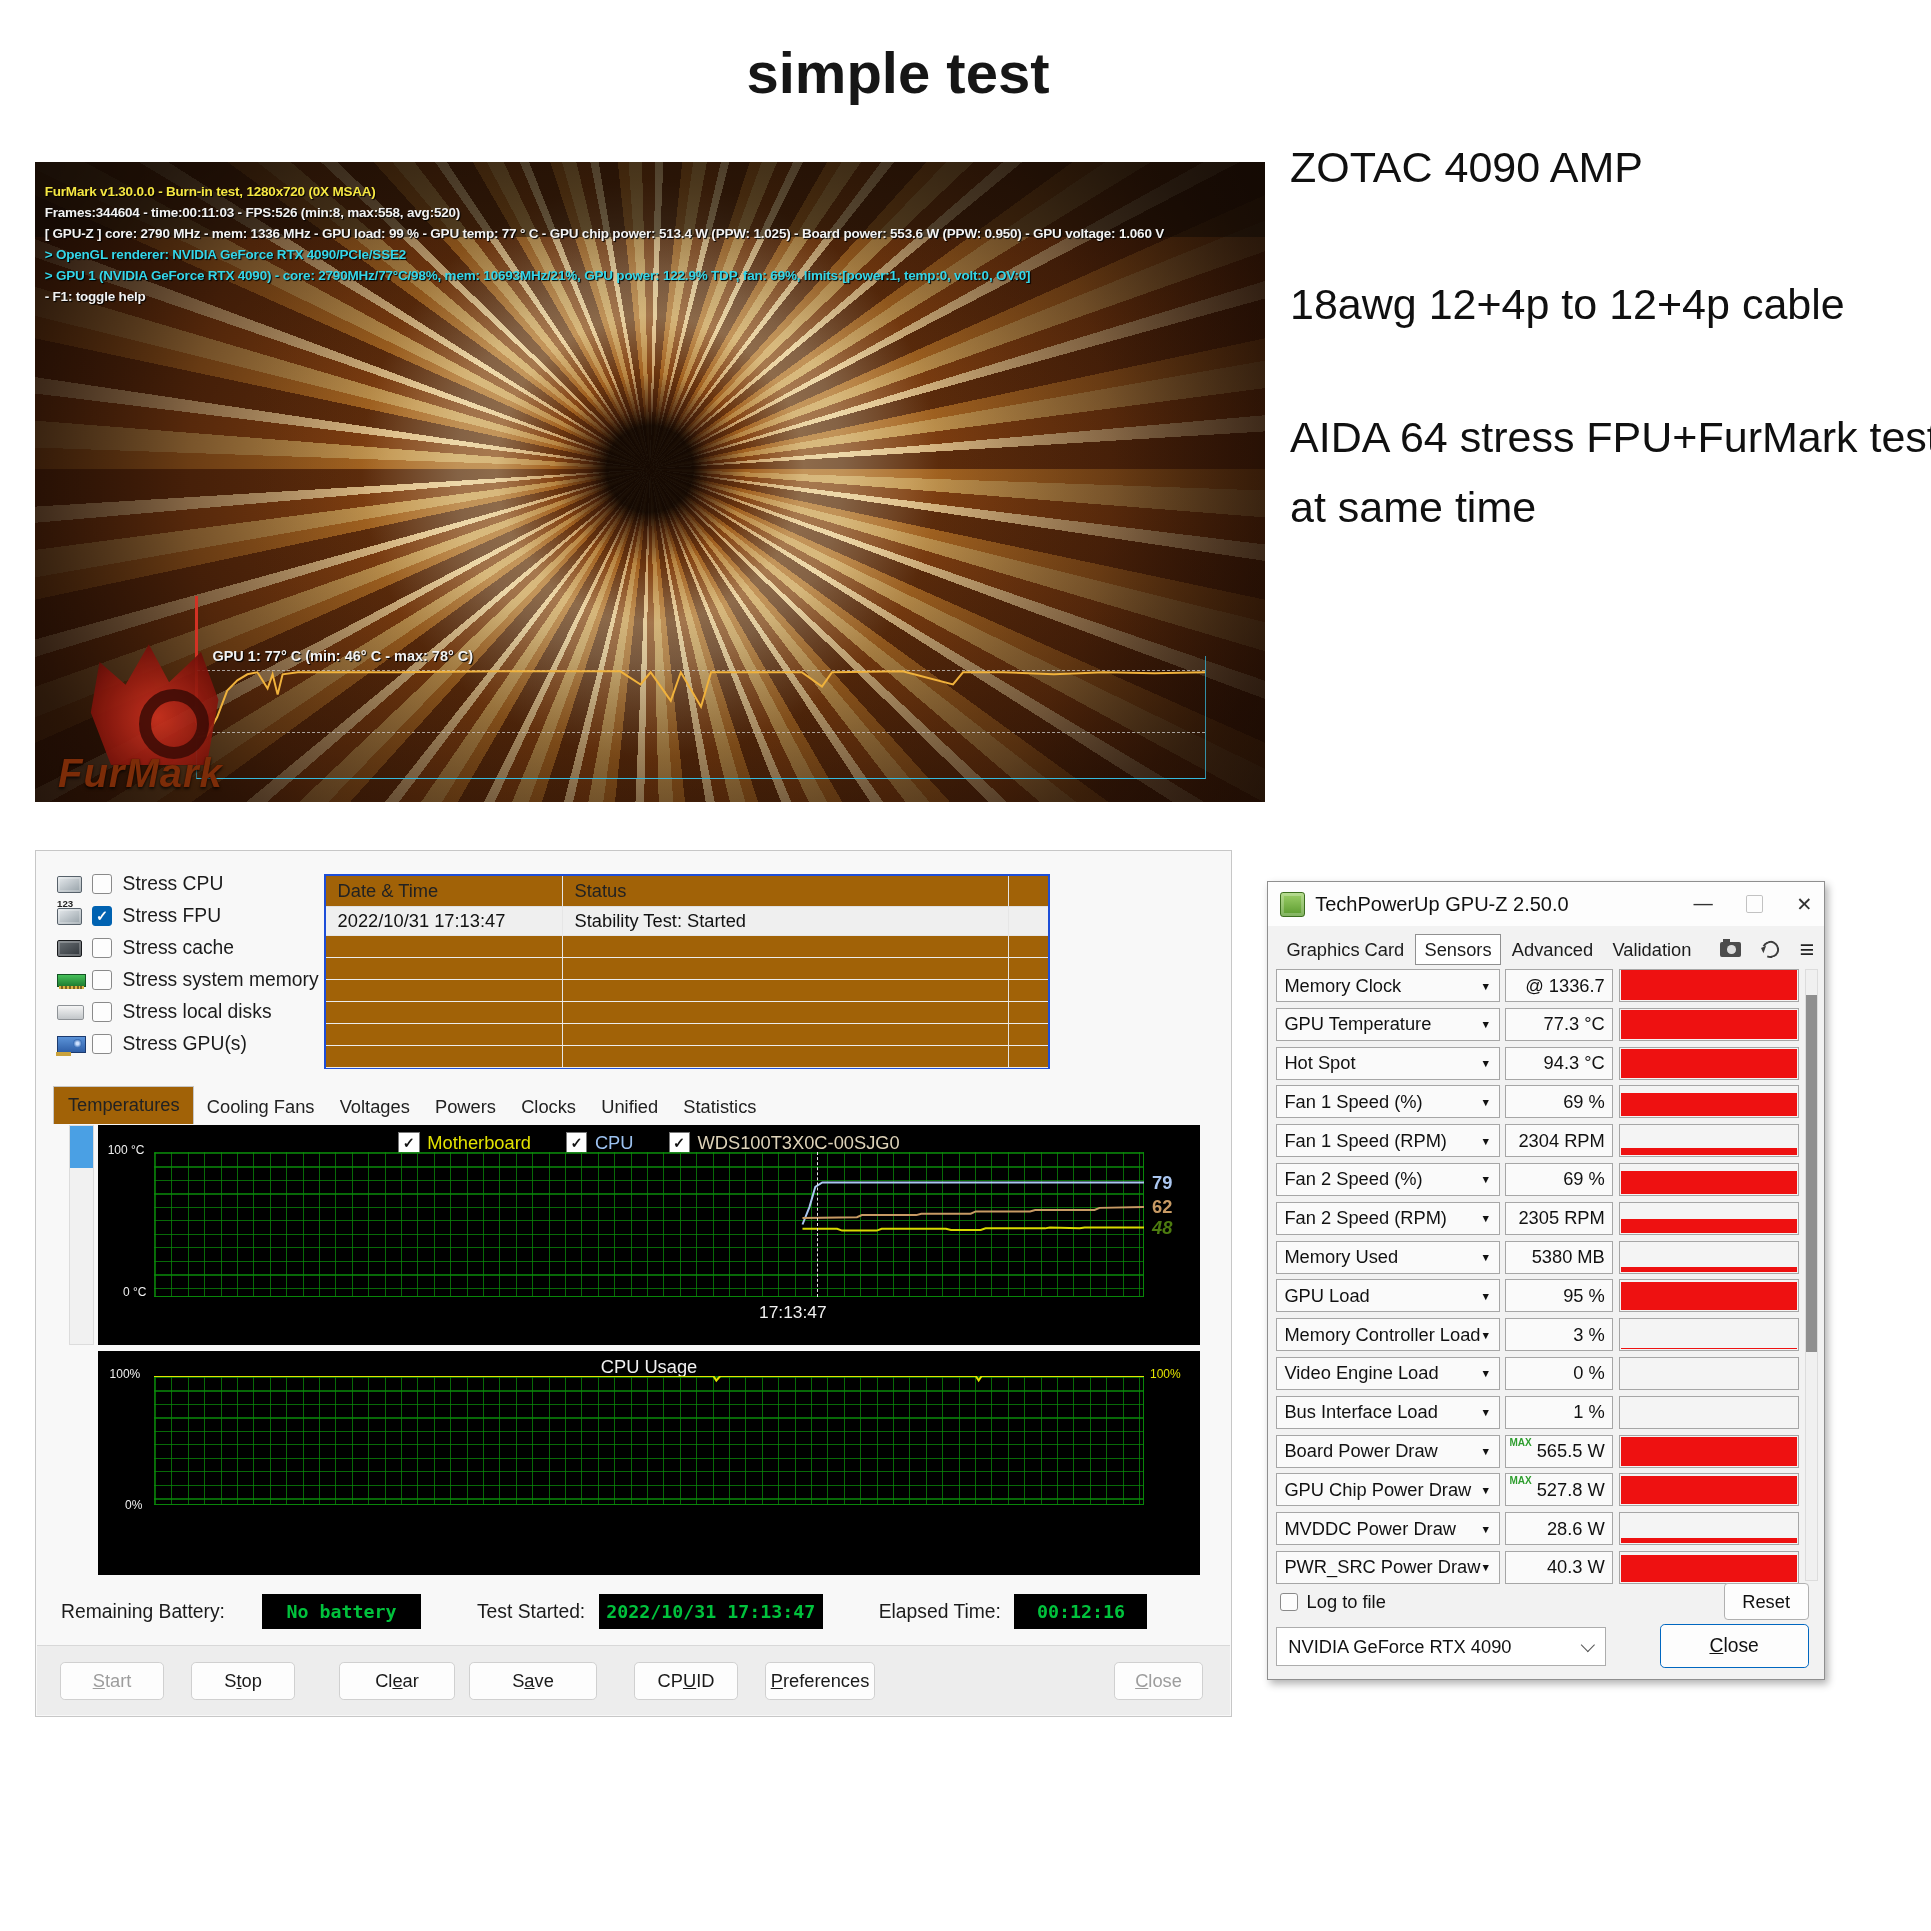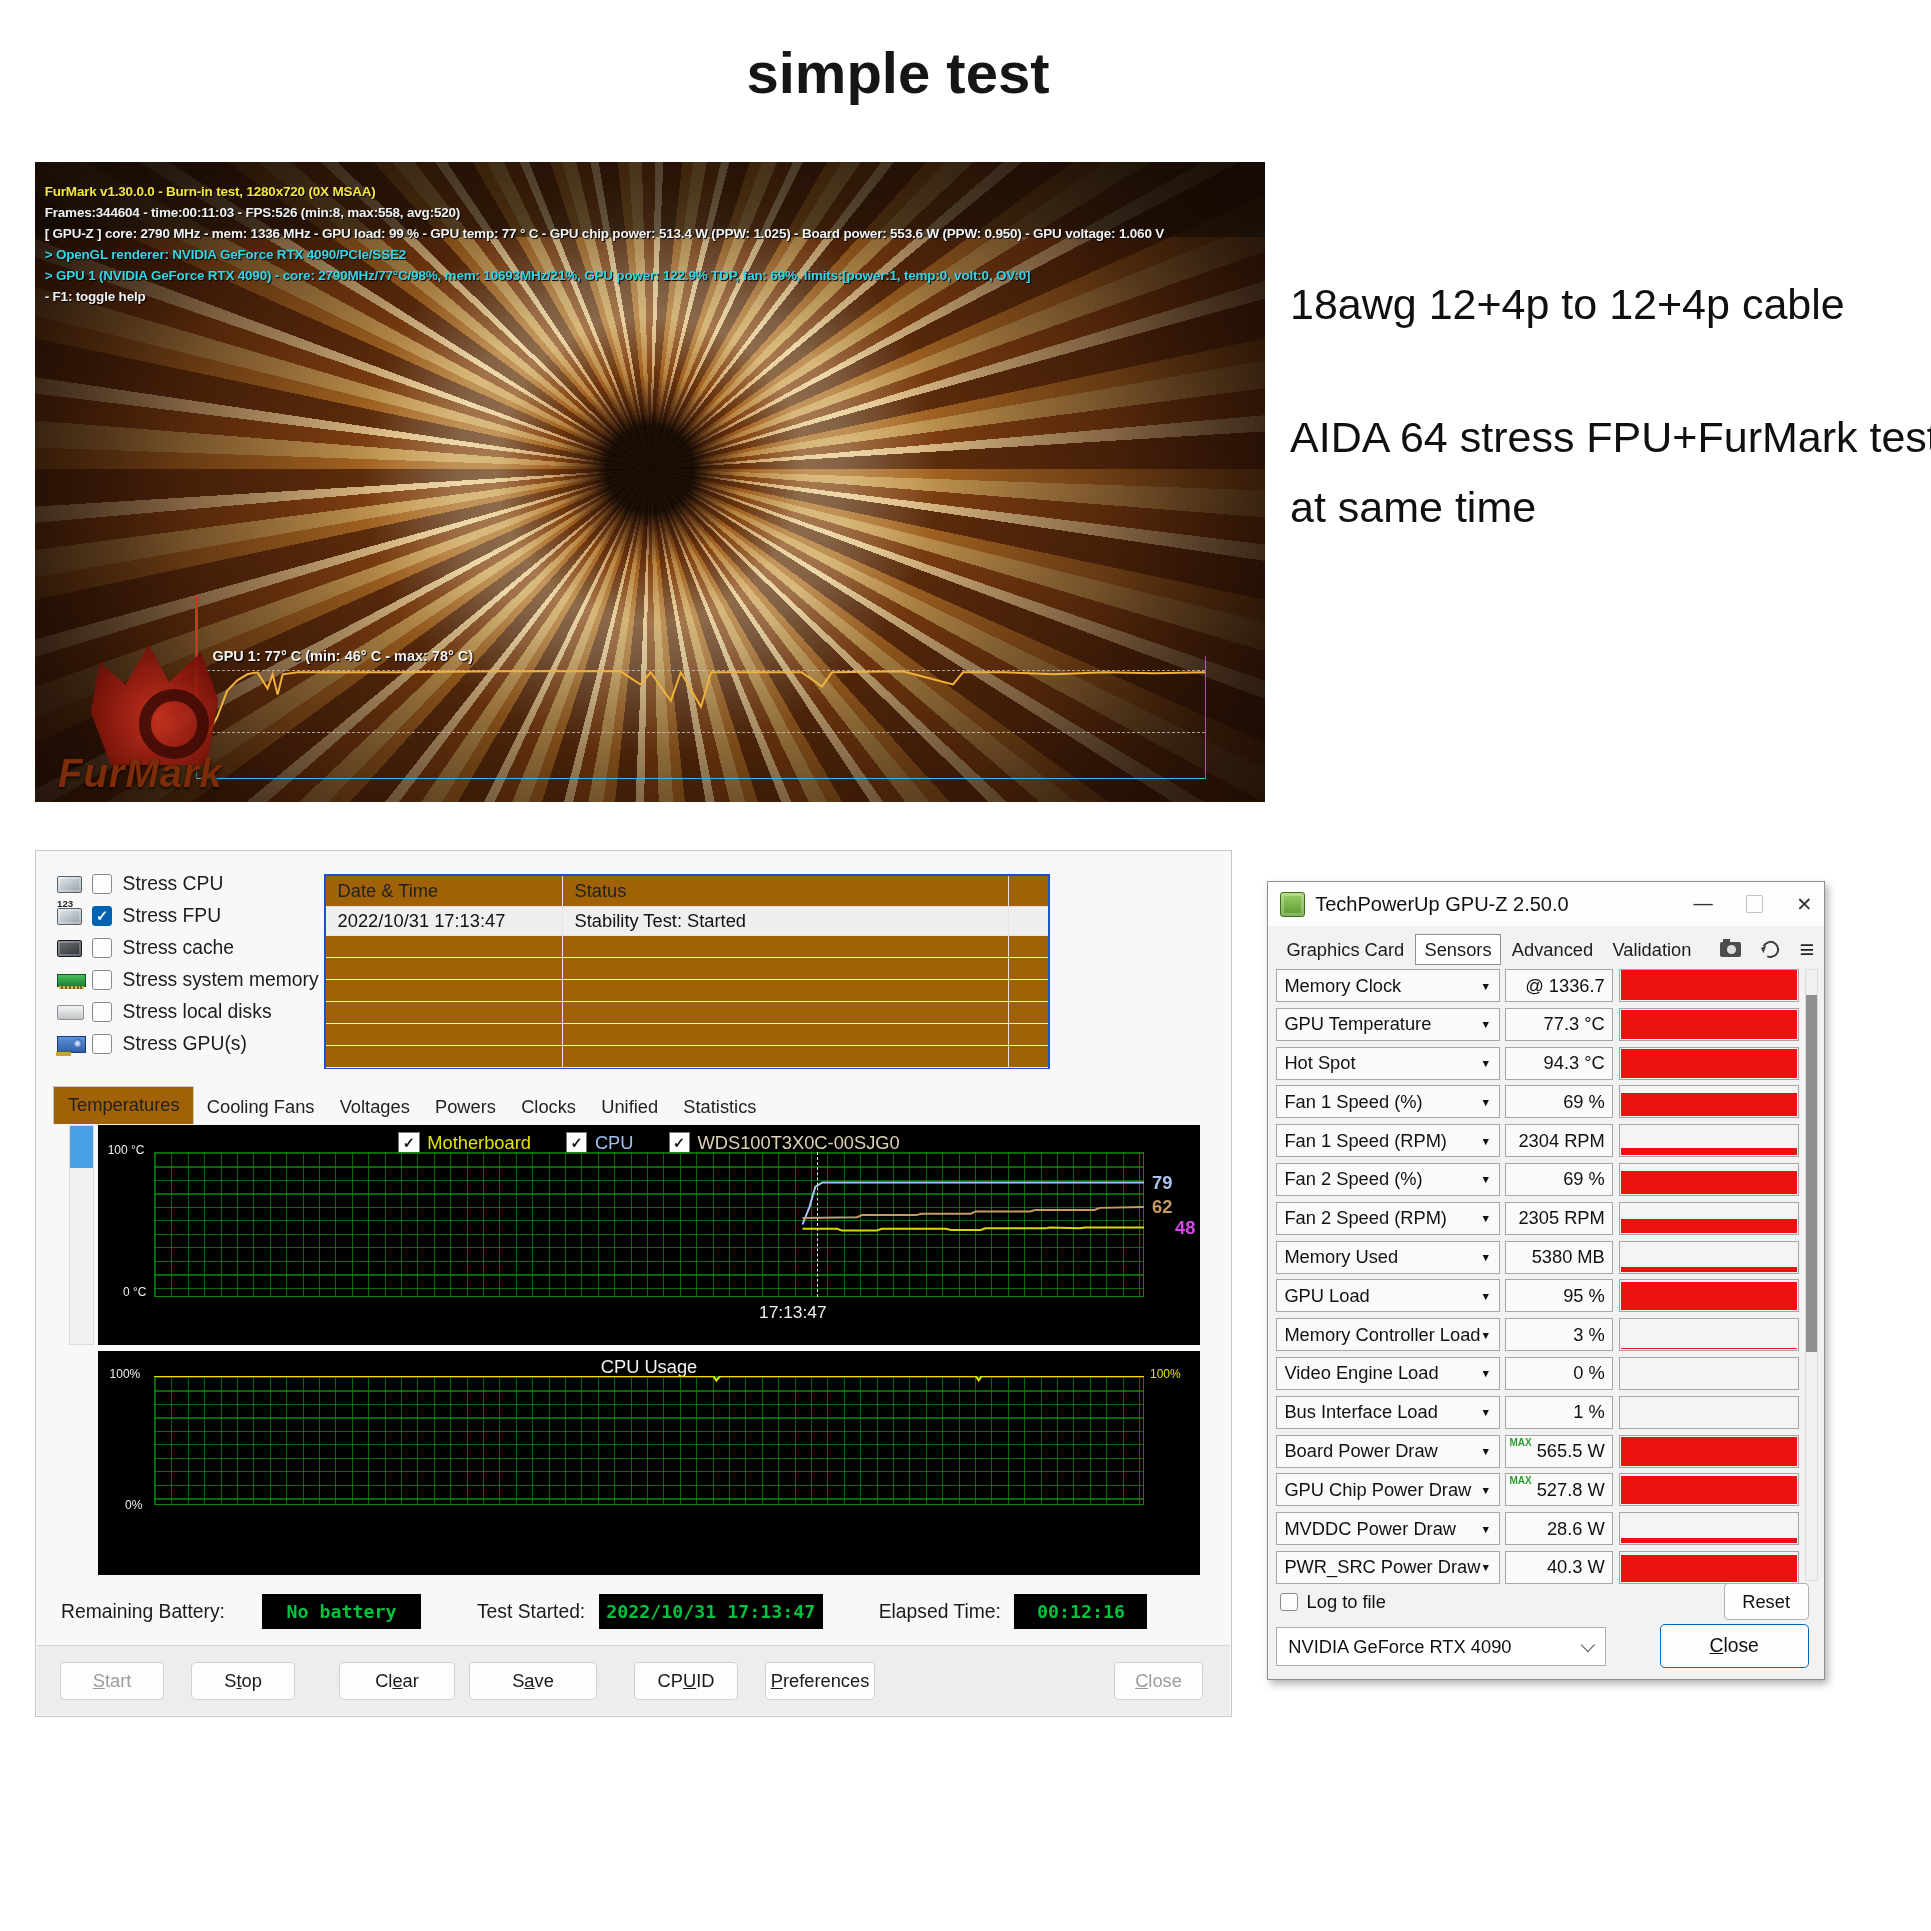--- a/index.html
+++ b/index.html
@@ -156,20 +156,21 @@
   .gz-close{position:absolute;right:15.4px;top:742px;width:147px;height:42px;background:#fdfdfd;border:1.9px solid #0067c0;border-radius:4.8px;
     display:flex;align-items:center;justify-content:center;font-size:19.3px;}
 </style>
 </head>
 <body>
 
 <div class="canvas">
 
   <div class="page-title">simple test</div>
 
+  <div class="note n0">ZOTAC 4090 AMP</div>
   <div class="note n1">18awg 12+4p to 12+4p cable</div>
   <div class="note n2">AIDA 64 stress FPU+FurMark test</div>
   <div class="note n3">at same time</div>
 
   <div class="furmark">
     <div class="fm-bg"></div>
     <div class="fur-disc"></div>
     <div class="fm-vignette"></div>
     <div class="osd-band"></div>
     <div class="osd">
@@ -324,21 +325,21 @@
       <svg class="plotsvg" id="temp-svg" style="left:56px;top:27px;width:990px;height:145px" preserveAspectRatio="none" viewBox="0 0 1025 150">
           <polyline points="671.4,75.0 678.6,57.0 684.7,36.0 691.9,31.5 1025.0,31.5" fill="none" stroke="#aac6f0" stroke-width="2" vector-effect="non-scaling-stroke"></polyline>
           <polyline points="671.4,68.3 727.8,67.5 732.9,65.3 789.3,65.3 794.4,63.8 845.6,63.8 850.8,61.5 907.1,61.5 912.3,60.0 973.8,60.0 978.9,57.8 1025.0,57.0" fill="none" stroke="#c89a64" stroke-width="2" vector-effect="non-scaling-stroke"></polyline>
           <polyline points="671.4,79.5 707.3,79.5 712.4,81.3 748.3,81.3 753.4,79.5 820.0,79.5 825.1,80.6 855.9,80.6 861.0,79.0 922.5,79.0 927.6,78.0 958.4,78.8 963.5,78.0 1025.0,78.0" fill="none" stroke="#d9d900" stroke-width="2" vector-effect="non-scaling-stroke"></polyline>
         </svg>
       <div class="marker" id="temp-marker" style="top: 27px; height: 145px; left: 719px;"></div>
       <div class="time-label" id="temp-time" style="left: 661px; top: 177px;">17:13:47</div>
       <div id="temp-rlabels">
           <div class="rlabel" style="left: 1054px; top: 47px; color: rgb(170, 198, 240);">79</div>
           <div class="rlabel" style="left: 1054px; top: 71px; color: rgb(200, 154, 100);">62</div>
-          <div class="rlabel" style="left: 1077px; top: 92px; color: #d946ef;">48</div>
+          <div class="rlabel" style="left: 1054px; top: 92px; color: #4d7c0f; font-style: italic;">48</div>
         </div>
     </div>
 
     <div class="panel" id="cpu-panel">
       <div class="cpu-title">CPU Usage</div>
       <div class="axis-label" style="left:11.6px;top:16.4px">100%</div>
       <div class="axis-label" style="left:27px;top:147px">0%</div>
       <div class="grid" id="cpu-grid"></div>
       <svg class="plotsvg" id="cpu-svg" style="left:56px;top:25px;width:990px;height:129px" preserveAspectRatio="none" viewBox="0 0 1025 134">
           <polyline points="0.0,0.0 579.1,0.0 582.2,4.7 586.3,0.0 850.8,0.0 853.8,4.7 856.9,0.0 1025.0,0.0" fill="none" stroke="#e3e300" stroke-width="2" vector-effect="non-scaling-stroke"></polyline>

